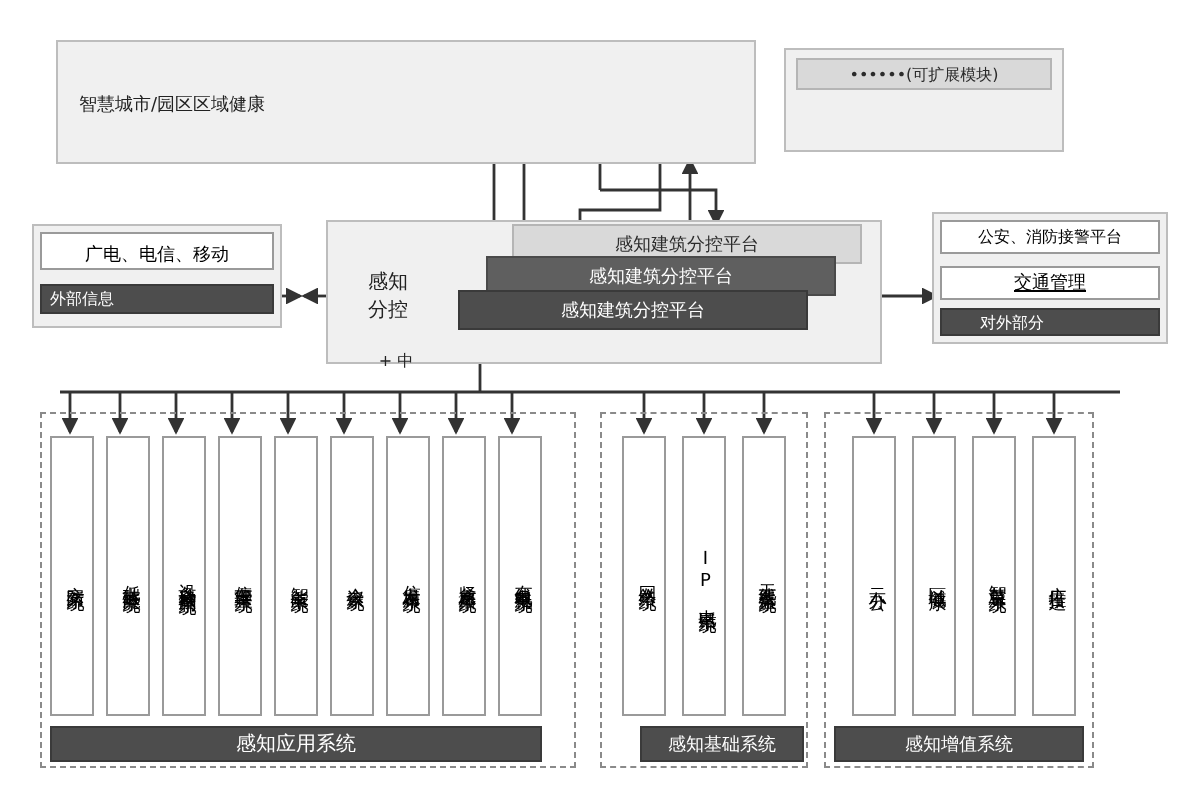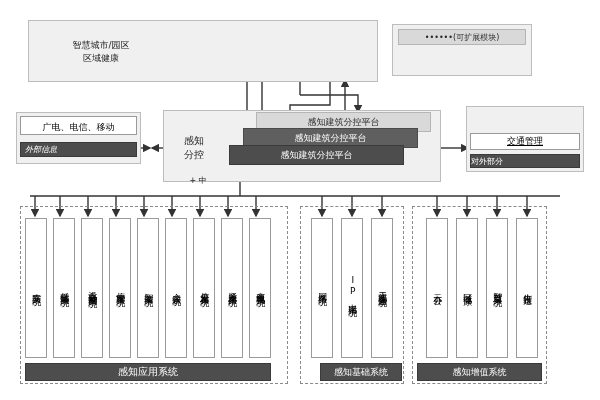--- a/index.html
+++ b/index.html
@@ -78,46 +78,49 @@
 
       <path d="M437,196 L437,216" marker-end="url(#ar)"></path>
       <path d="M467,196 L467,216" marker-end="url(#ar)"></path>
       <path d="M497,196 L497,216" marker-end="url(#ar)"></path>
       <path d="M527,196 L527,216" marker-end="url(#ar)"></path>
     </g>
   </svg>
 
   <div class="box gray-panel" style="left:28px;top:20px;width:350px;height:62px;"></div>
 
-  <div class="box t9" style="left:41px;top:28px;width:120px;height:48px;flex-direction:column;color:#222;">
+  <div class="box t9" style="left:26px;top:28px;width:120px;height:48px;flex-direction:row;color:#222;">
     <span>智慧城市/园区</span>
     <span>区域健康</span>
   </div>
 
 
   <div class="box gray-panel" style="left:392px;top:24px;width:140px;height:52px;"></div>
 
   <div class="box lightbar t8" style="left:398px;top:29px;width:128px;height:16px;">
     <span>••••••(可扩展模块)</span>
   </div>
 
 
   <div class="box gray-panel" style="left:16px;top:112px;width:125px;height:52px;"></div>
   <div class="box outline t9" style="left:20px;top:116px;width:117px;height:19px;align-items:flex-end;">
     <span>广电、电信、移动</span>
   </div>
-  <div class="box darkbar t8" style="left:20px;top:142px;width:117px;height:15px;justify-content:flex-start;padding-left:4px;font-style:italic;">
+  <div class="box darkbar t8" style="left:20px;top:142px;width:117px;height:15px;justify-content:flex-start;padding-left:4px;">
     <span>外部信息</span>
   </div>
 
   <div class="box gray-panel" style="left:466px;top:106px;width:118px;height:66px;"></div>
+  <div class="box outline t8" style="left:470px;top:110px;width:110px;height:17px;">
+    <span>公安、消防接警平台</span>
+  </div>
   <div class="box outline t9" style="left:470px;top:133px;width:110px;height:17px;text-decoration:underline;">
     <span>交通管理</span>
   </div>
-  <div class="box darkbar t8" style="left:470px;top:154px;width:110px;height:14px;justify-content:flex-start;padding-left:0;">
+  <div class="box darkbar t8" style="left:470px;top:154px;width:110px;height:14px;justify-content:flex-start;padding-left:19px;">
     <span>对外部分</span>
   </div>
 
   <div class="box gray-panel" style="left:163px;top:110px;width:278px;height:72px;"></div>
 
   <div class="box t10" style="left:168px;top:128px;width:52px;height:40px;flex-direction:column;color:#222;">
     <span>感知</span>
     <span>分控</span>
   </div>
 

